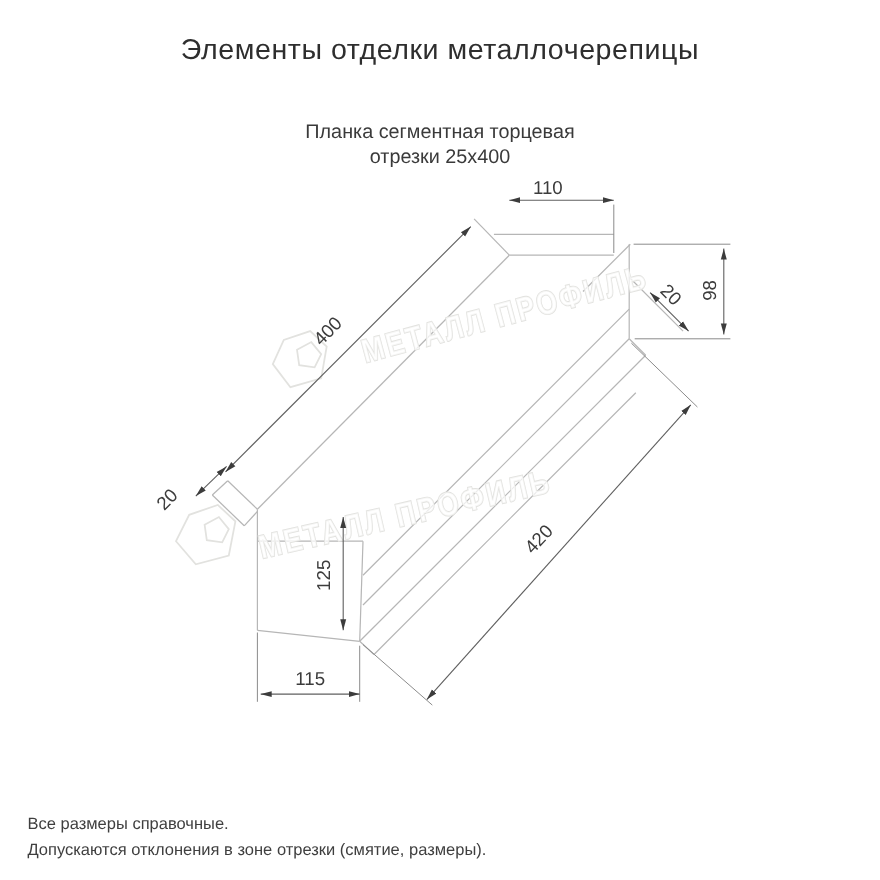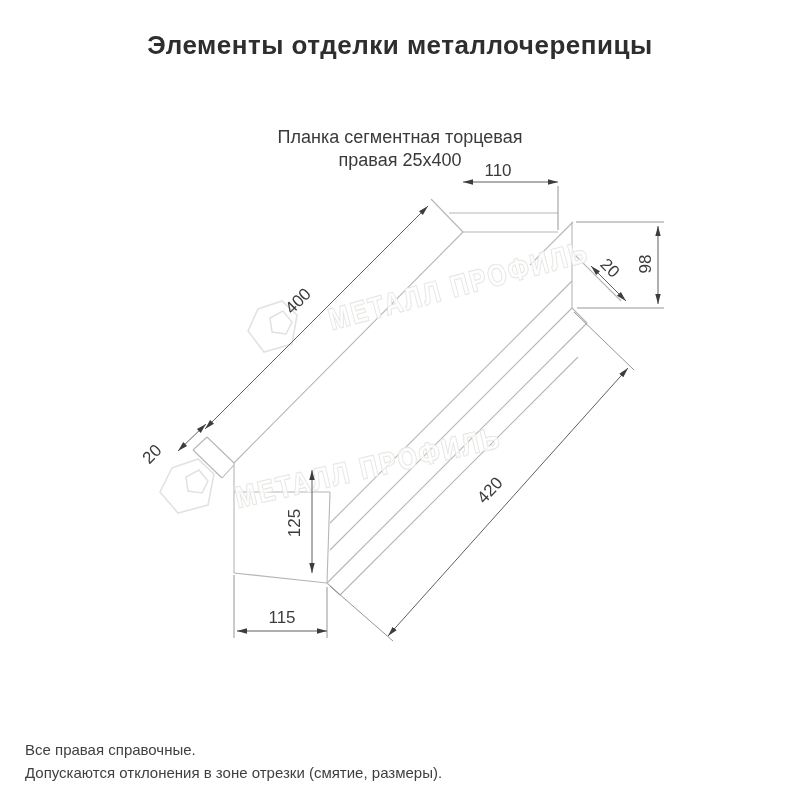--- a/index.html
+++ b/index.html
@@ -1,42 +1,42 @@
 <!DOCTYPE html>
 <html><head>
 <meta charset="utf-8">
 <style>
   html,body{margin:0;padding:0;background:#ffffff;}
   .page{position:relative;width:800px;height:800px;background:#fff;overflow:hidden;
         font-family:"Liberation Sans","DejaVu Sans",sans-serif;}
   .title{position:absolute;left:0;top:30px;width:800px;text-align:center;
-         font-size:26px;font-weight:700;color:#2e2e2e;letter-spacing:.5px;}
+         font-size:26px;font-weight:400;color:#2e2e2e;letter-spacing:.5px;}
   .subtitle{position:absolute;left:0;top:108px;width:800px;text-align:center;
-            font-size:18px;color:#3a3a3a;line-height:23px;margin-top:18px;}
+            font-size:18px;color:#3a3a3a;line-height:23px;}
   .footnotes{position:absolute;left:25px;top:738px;font-size:15px;color:#3f3f3f;line-height:23px;}
   svg.draw{position:absolute;left:0;top:0;}
   .objline{stroke:#b6b6b6;stroke-width:1.1;fill:none;}
   .extline{stroke:#8a8a8a;stroke-width:0.9;fill:none;}
   .dimline{stroke:#5f5f5f;stroke-width:1;fill:none;}
   .dimtext{fill:#3c3c3c;font-size:17px;font-family:"Liberation Sans","DejaVu Sans",sans-serif;}
   .wmtext{font-weight:700;fill:#ffffff;fill-opacity:.72;stroke:#e2e2df;stroke-width:1.6px;
           paint-order:stroke;letter-spacing:3px;
           font-family:"Liberation Sans","DejaVu Sans",sans-serif;}
   .wmlogo{fill:#ffffff;fill-opacity:.72;stroke:#e2e2df;stroke-width:1.6px;}
 </style>
 </head>
 <body>
 
 <div class="page">
 
   <div class="title">Элементы отделки металлочерепицы</div>
 
   <div class="subtitle">
     <div>Планка сегментная торцевая</div>
-    <div>правая 25x400</div>
+    <div>отрезки 25x400</div>
   </div>
 
   <svg class="draw" width="800" height="800" viewBox="0 0 800 800">
     <defs>
       <marker id="arrow" viewBox="0 0 10 8" refX="10" refY="4" markerWidth="10" markerHeight="8" orient="auto-start-reverse">
         <path d="M10,4 L0,1.3 L0,6.7 Z" fill="#3c3c3c"></path>
       </marker>
     </defs>
     <g id="layer-object">
         <line x1="234" y1="463" x2="463" y2="232" class="objline"></line>
@@ -90,17 +90,17 @@
         <line x1="312" y1="470" x2="312" y2="573" class="dimline" marker-start="url(#arrow)" marker-end="url(#arrow)"></line>
         <text class="dimtext" text-anchor="middle" transform="translate(300,523) rotate(-90)">125</text>
         <line x1="234" y1="575" x2="234" y2="638" class="extline"></line>
         <line x1="327" y1="587" x2="327" y2="638" class="extline"></line>
         <line x1="237" y1="631" x2="327" y2="631" class="dimline" marker-start="url(#arrow)" marker-end="url(#arrow)"></line>
         <text class="dimtext" text-anchor="middle" transform="translate(282,623) rotate(0)">115</text>
       </g>
   </svg>
 
   <div class="footnotes">
-    <div>Все правая справочные.</div>
+    <div>Все размеры справочные.</div>
     <div>Допускаются отклонения в зоне отрезки (смятие, размеры).</div>
   </div>
 
 </div>
 
 </body></html>

